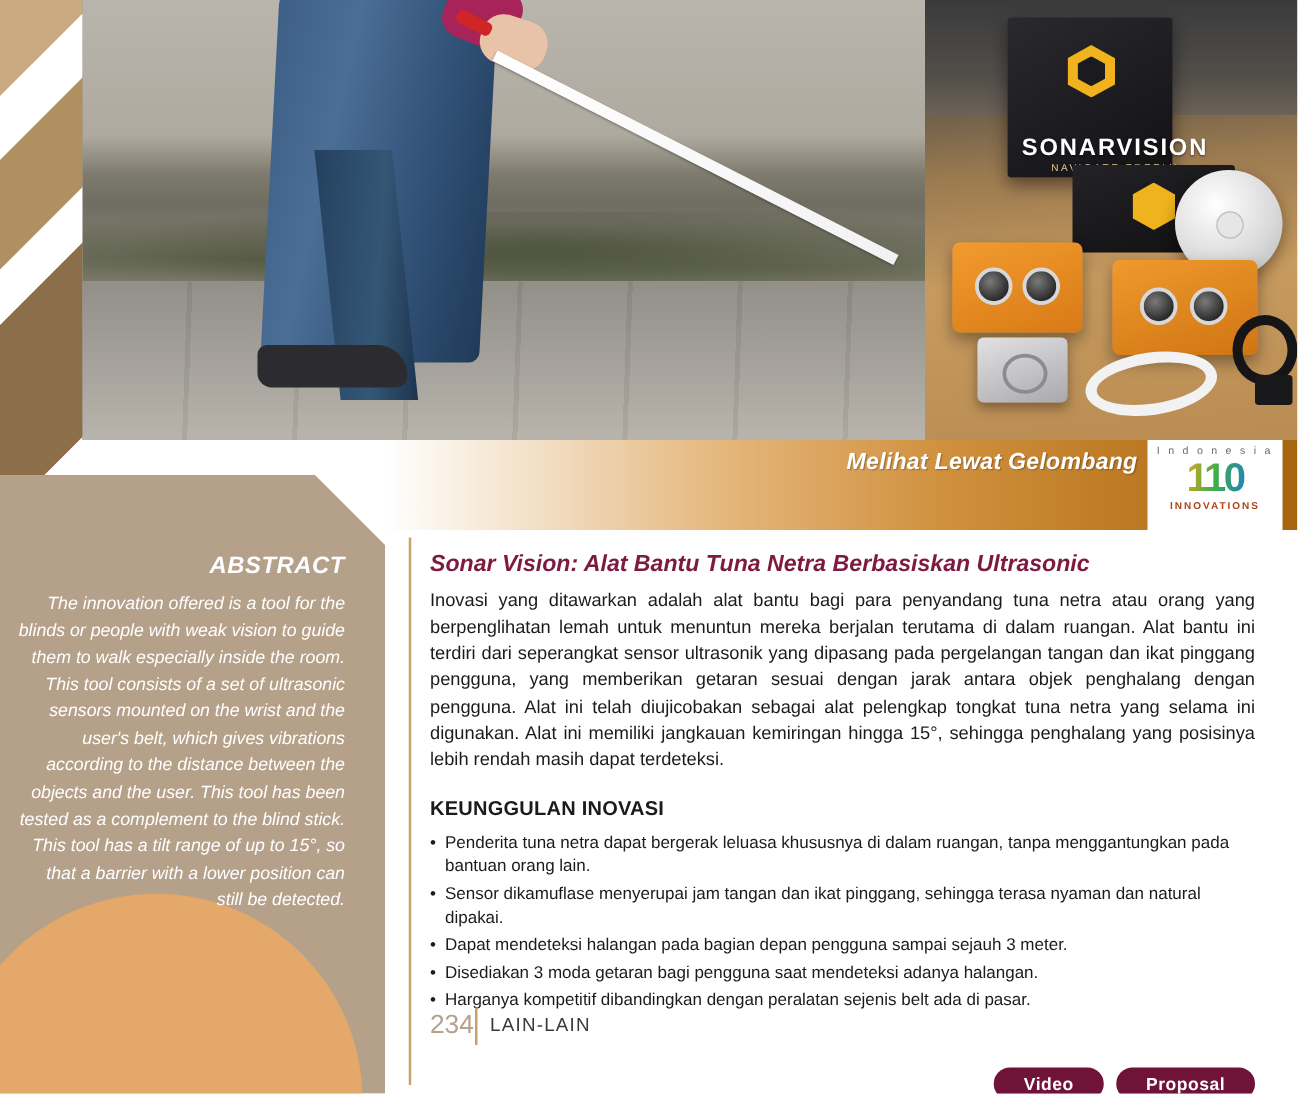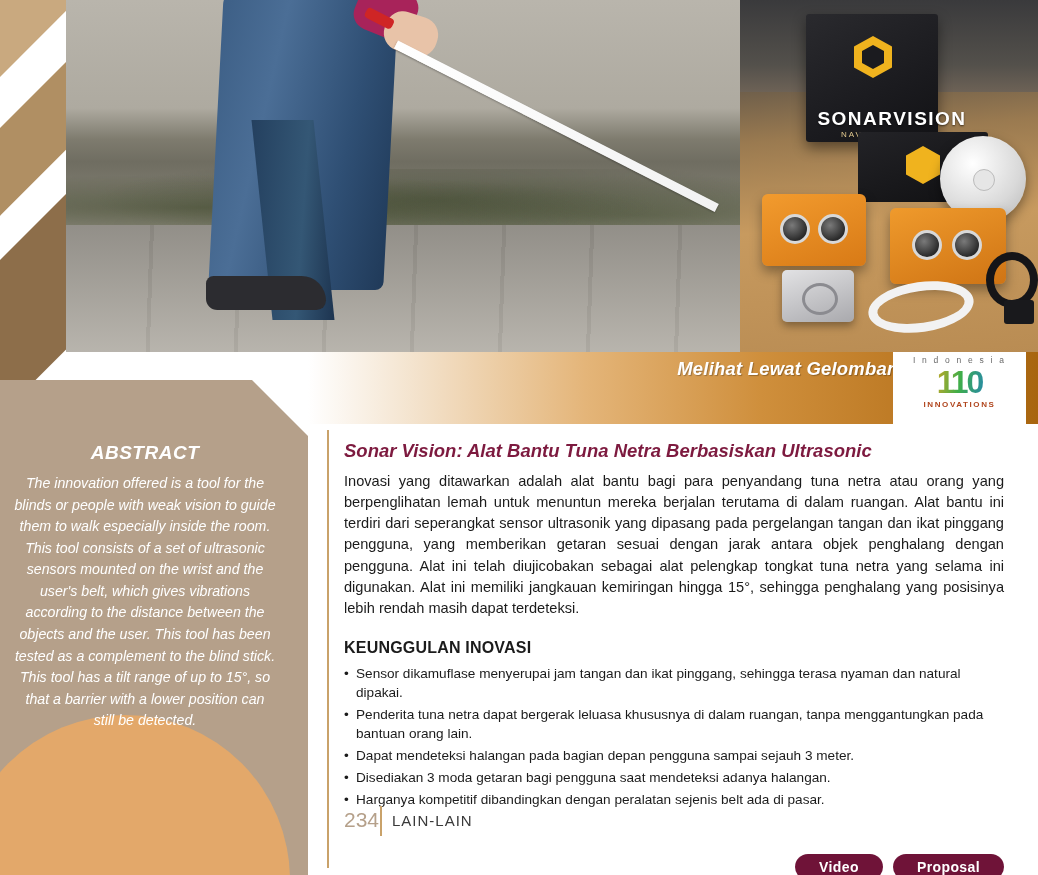--- a/index.html
+++ b/index.html
@@ -63,21 +63,21 @@
     right: 0; top: 0;
     width: 0; height: 0;
     border-top: 56px solid #ffffff;
     border-left: 56px solid transparent;
   }
 
   .abstract-wrap {
     position: absolute;
     left: 14px; top: 62px;
     width: 262px;
-    text-align: center;
+    text-align: right;
     color: #ffffff;
     z-index: 3;
   }
   .abstract-title {
     font-size: 19px;
     font-weight: bold;
     font-style: italic;
     letter-spacing: 0.5px;
     margin-bottom: 9px;
   }
@@ -285,21 +285,21 @@
     text-shadow: 1px 1px 1px rgba(0,0,0,.28);
   }
   .title-en {
     font-size: 15px; font-weight: bold; font-style: italic;
     margin-top: 4px;
     text-shadow: 1px 1px 1px rgba(0,0,0,.28);
   }
   .logo-110 {
     position: absolute;
     right: 12px; top: 0px;
-    width: 133px; height: 72px;
+    width: 108px; height: 72px;
     background: #ffffff;
     text-align: center;
   }
   .logo-ind {
     font-size: 8.5px; letter-spacing: 2.2px; color: #6a6a6a;
     margin-top: 3px;
   }
   .logo-num {
     font-size: 32px; font-weight: bold; line-height: 1;
     letter-spacing: -2px;
@@ -470,22 +470,22 @@
     </div>
   </div>
 
   <div class="v-rule"></div>
 
   <div class="content">
     <div class="art-title">Sonar Vision: Alat Bantu Tuna Netra Berbasiskan Ultrasonic</div>
     <div class="art-body">Inovasi yang ditawarkan adalah alat bantu bagi para penyandang tuna netra atau orang yang berpenglihatan lemah untuk menuntun mereka berjalan terutama di dalam ruangan. Alat bantu ini terdiri dari seperangkat sensor ultrasonik yang dipasang pada pergelangan tangan dan ikat pinggang pengguna, yang memberikan getaran sesuai dengan jarak antara objek penghalang dengan pengguna. Alat ini telah diujicobakan sebagai alat pelengkap tongkat tuna netra yang selama ini digunakan. Alat ini memiliki jangkauan kemiringan hingga 15°, sehingga penghalang yang posisinya lebih rendah masih dapat terdeteksi.</div>
     <div class="sec-head">KEUNGGULAN INOVASI</div>
     <ul class="bullets">
+      <li>Penderita tuna netra dapat bergerak leluasa khususnya di dalam ruangan, tanpa menggantungkan pada bantuan orang lain.</li>
       <li>Sensor dikamuflase menyerupai jam tangan dan ikat pinggang, sehingga terasa nyaman dan natural dipakai.</li>
-      <li>Penderita tuna netra dapat bergerak leluasa khususnya di dalam ruangan, tanpa menggantungkan pada bantuan orang lain.</li>
       <li>Dapat mendeteksi halangan pada bagian depan pengguna sampai sejauh 3 meter.</li>
       <li>Disediakan 3 moda getaran bagi pengguna saat mendeteksi adanya halangan.</li>
       <li>Harganya kompetitif dibandingkan dengan peralatan sejenis belt ada di pasar.</li>
     </ul>
   </div>
 
   <div class="footer">
     <div class="page-num">234</div>
     <div class="footer-sep"></div>
     <div class="footer-cat">LAIN-LAIN</div>

